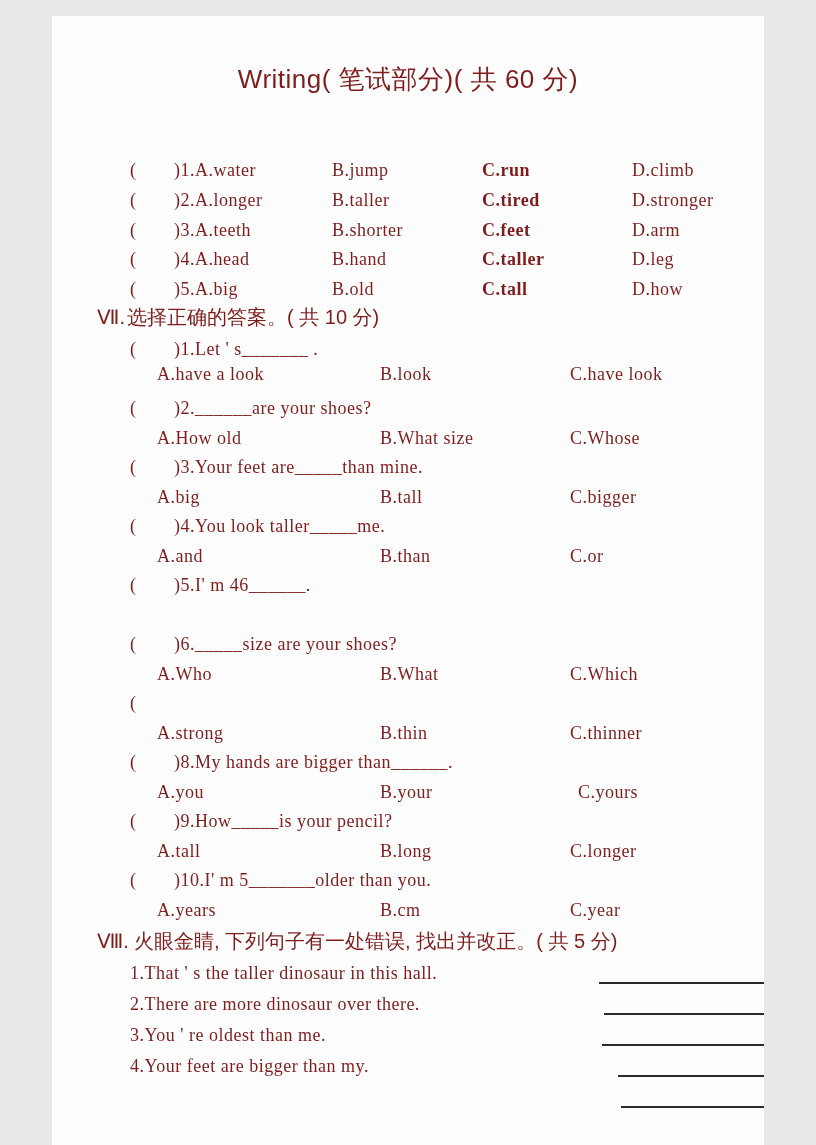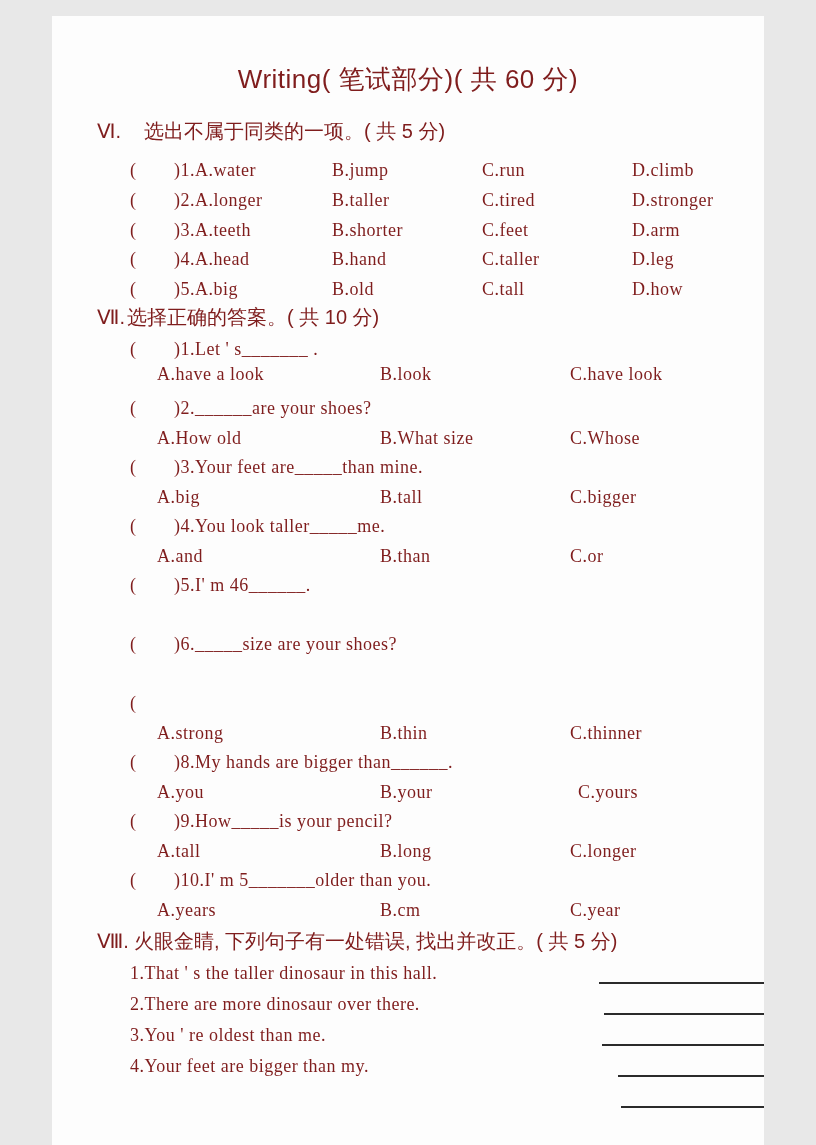--- a/index.html
+++ b/index.html
@@ -28,36 +28,35 @@
   .n6{min-width:47px;}
   .n7{min-width:30px;}
   .n8{min-width:37px;}
   .row{
     position:absolute;left:0;width:100%;height:30px;line-height:30px;
     font-size:18px;letter-spacing:0.5px;
   }
   .p{position:absolute;top:0;white-space:nowrap;}
   .pb{left:78px;}   
   .pq{left:122px;}  
-  .b6{left:280px;} .c6{left:430px;} .d6{left:580px;}
+  .b6{left:280px;} .c6{left:430px;font-weight:bold;} .d6{left:580px;}
   .a7{left:105px;} .b7{left:328px;} .c7{left:518px;} .c7r{left:526px;}
   .s8{left:78px;}
   .aline{
     position:absolute;top:5px;height:19px;width:177px;
     border-bottom:2px solid #2b2b2b;
   }
 </style>
 </head>
 <body>
 
 <div class="page">
 
   <div class="title">Writing( 笔试部分)( 共 60 分)</div>
 
-  <div class="sec" style="top:100px"><span class="num n6">Ⅵ.</span><span>选出不属于同类的一项。( 共 5 分)</span></div>
 
   <div class="row" style="top:139px">
     <span class="p pb">(</span>
     <span class="p pq"><span>)1.</span><span>A.water</span></span>
     <span class="p b6">B.jump</span>
     <span class="p c6">C.run</span>
     <span class="p d6">D.climb</span>
   </div>
   <div class="row" style="top:169px">
     <span class="p pb">(</span>
@@ -132,20 +131,25 @@
 
   <div class="row" style="top:554px">
     <span class="p pb">(</span>
     <span class="p pq">)5.I' m 46______.</span>
   </div>
 
   <div class="row" style="top:613px">
     <span class="p pb">(</span>
     <span class="p pq">)6._____size are your shoes?</span>
   </div>
+  <div class="row" style="top:643px">
+    <span class="p a7">A.Who</span>
+    <span class="p b7">B.What</span>
+    <span class="p c7">C.Which</span>
+  </div>
 
   <div class="row" style="top:672px">
     <span class="p pb">(</span>
   </div>
   <div class="row" style="top:702px">
     <span class="p a7">A.strong</span>
     <span class="p b7">B.thin</span>
     <span class="p c7">C.thinner</span>
   </div>
 

